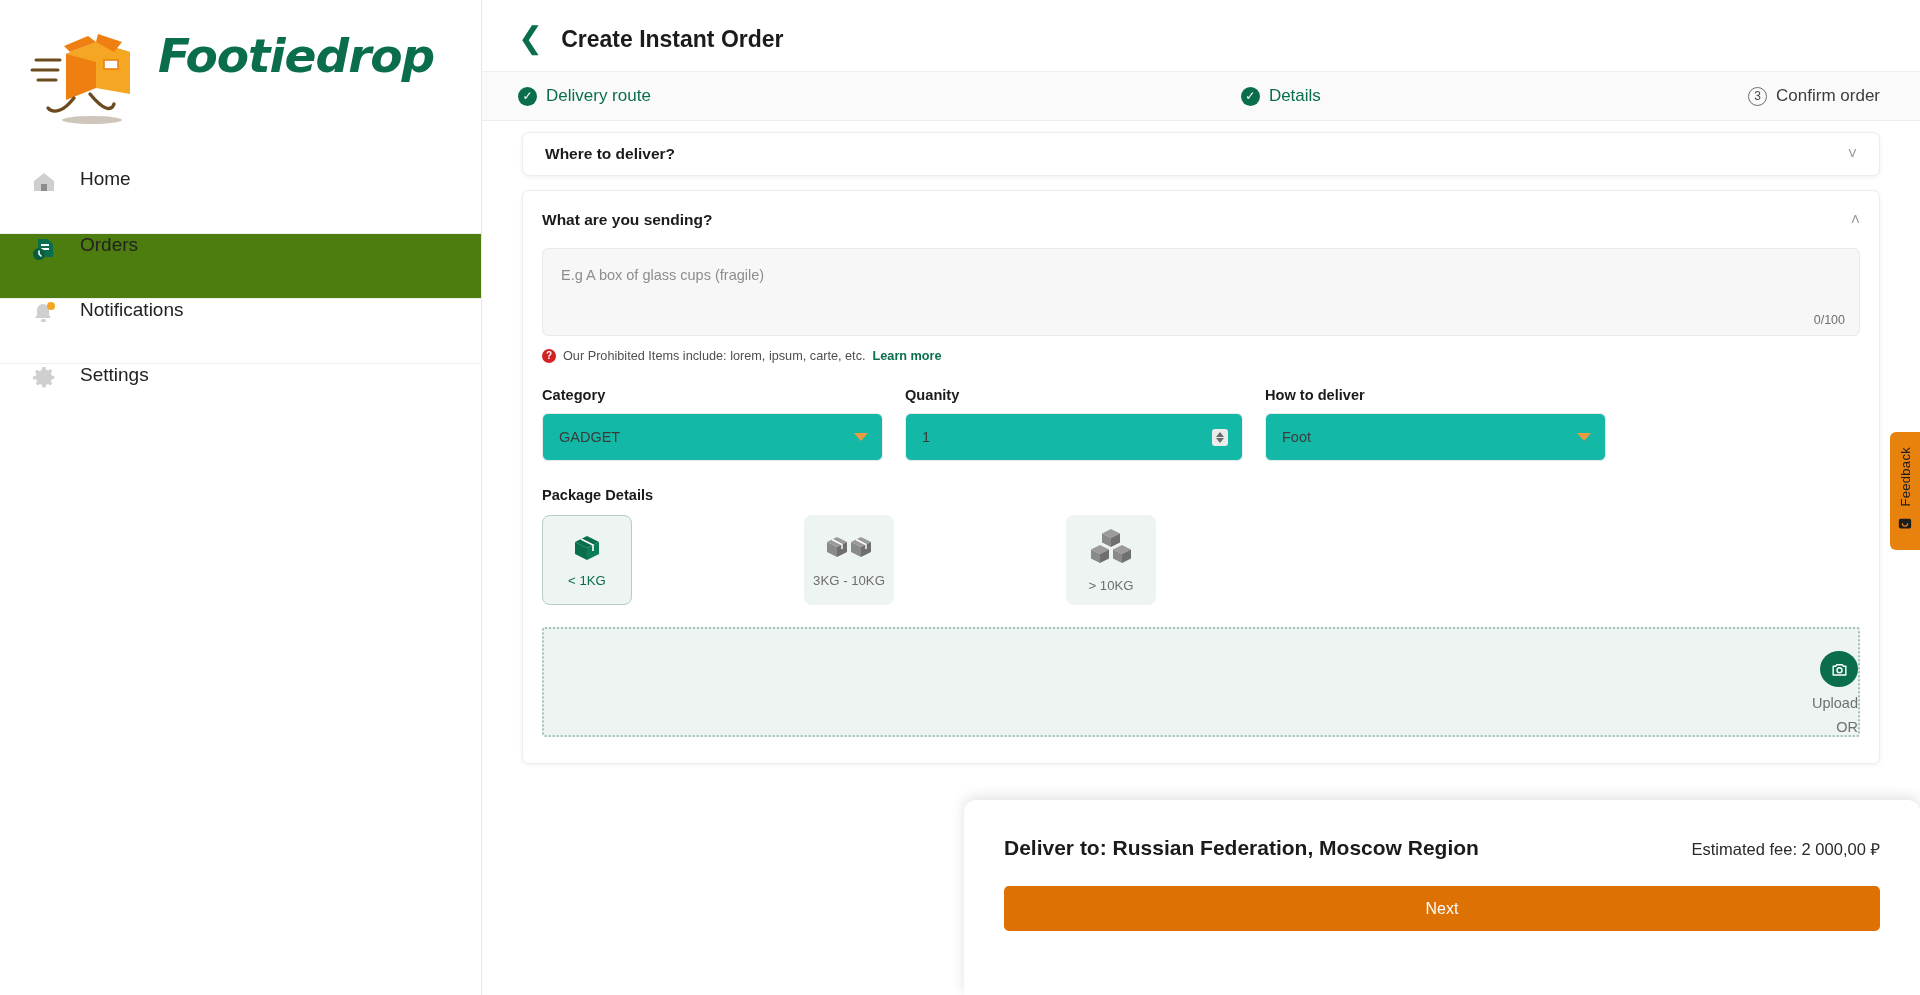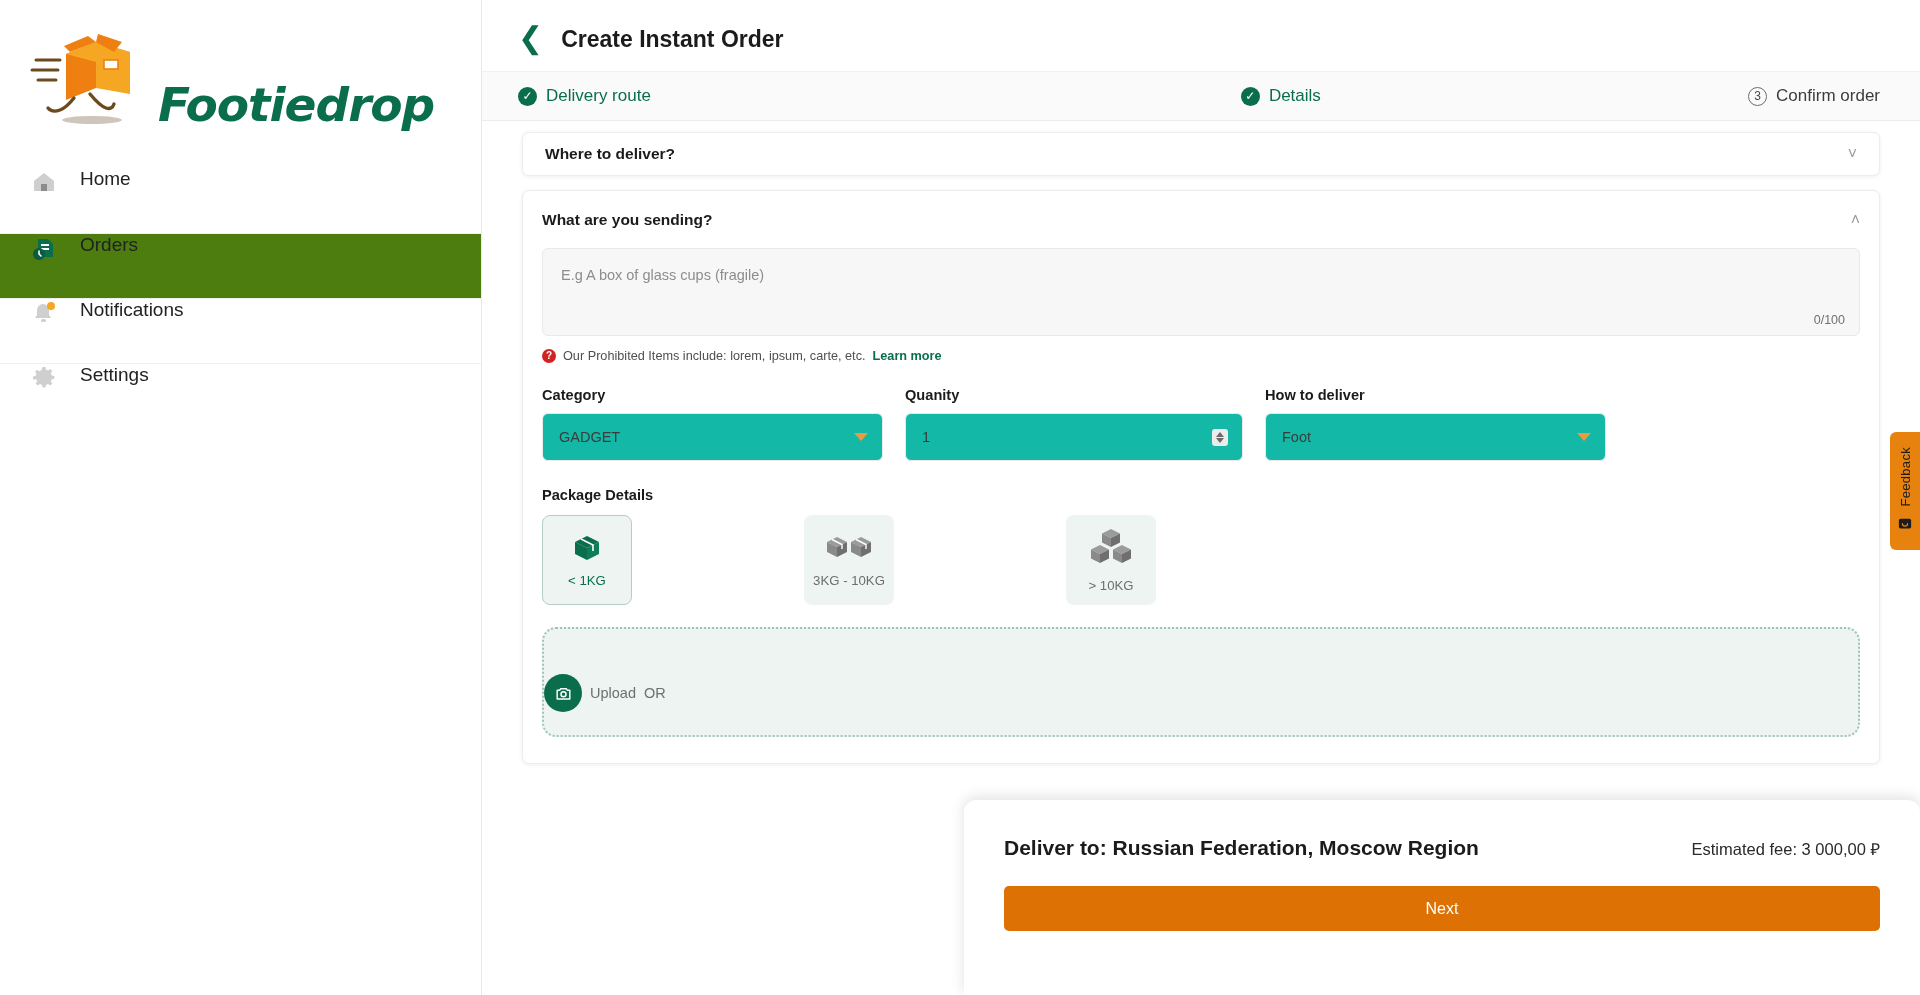--- a/index.html
+++ b/index.html
@@ -10,21 +10,21 @@
     overflow: hidden;
   }
   .app { display: flex; width: 1920px; height: 995px; position: relative; }
 
   
   .sidebar {
     width: 482px; height: 995px; background: #ffffff;
     border-right: 1px solid #e8e8e8; flex: 0 0 482px;
     display: flex; flex-direction: column;
   }
-  .logo-wrap { padding: 28px 0 36px 30px; display: flex; align-items: flex-end; gap: 10px; }
+  .logo-wrap { padding: 28px 0 36px 30px; display: flex; align-items: flex-start; gap: 10px; }
   .logo-mark { width: 118px; height: 104px; flex: 0 0 118px; }
   .logo-text {
     font-family: "DejaVu Sans", sans-serif;
     font-style: italic; font-weight: 700; font-size: 47px;
     color: #0a6e4d; letter-spacing: -1px; white-space: nowrap;
   }
   .nav { display: flex; flex-direction: column; }
   .nav-item {
     display: flex; align-items: flex-start; gap: 22px;
     height: 65px; padding-left: 30px; cursor: pointer;
@@ -127,23 +127,23 @@
   .pkg-card {
     width: 90px; height: 90px; border-radius: 8px; background: #eef4f2;
     display: flex; flex-direction: column; align-items: center; justify-content: center;
     gap: 6px; cursor: pointer;
   }
   .pkg-card.selected { border: 1px solid #b6cdc5; background: #eef4f2; }
   .pkg-text { font-size: 13.2px; color: #6e6e6e; }
   .pkg-card.selected .pkg-text { color: #0a6e4d; }
 
   .upload-box {
-    margin-top: 22px; border: 2px dotted #9fc4b7; border-radius: 14px;
-    background: #eef4f2; height: 110px; display: flex; flex-direction: row;
-    align-items: center; justify-content: flex-start; padding-top: 22px; gap: 8px;
+    margin-top: 22px; border: 2px dotted #9fc4b7; border-radius: 3px;
+    background: #eef4f2; height: 110px; display: flex; flex-direction: column;
+    align-items: flex-end; justify-content: flex-start; padding-top: 22px; gap: 8px;
     cursor: pointer; overflow: hidden;
   }
   .cam-circle { width: 38px; height: 38px; border-radius: 50%; background: #0a6e4d;
                 display: flex; align-items: center; justify-content: center; }
   .upload-text { font-size: 14.5px; color: #6f6f6f; }
   .or-text { font-size: 14.5px; color: #6f6f6f; }
 
   
   .bottom-bar {
     position: absolute; left: 482px; right: 0; bottom: 0; height: 195px;
@@ -394,21 +394,21 @@
           </span>
           <span class="upload-text">Upload</span>
           <span class="or-text">OR</span>
         </div>
       </div>
     </div>
 
     <div class="bottom-bar">
       <div class="bb-row">
         <span class="deliver-to">Deliver to: Russian Federation, Moscow Region</span>
-        <span class="est-fee">Estimated fee: 3 000,00 ₽</span>
+        <span class="est-fee">Estimated fee: 2 000,00 ₽</span>
       </div>
       <button class="next-btn">Next</button>
     </div>
   </section>
 
   <div class="feedback-tab">
     <span class="feedback-text">Feedback</span>
     <span>
       <svg viewBox="0 0 16 16" width="14" height="14">
         <rect x="1" y="2" width="14" height="11" rx="2" fill="#1d1d1d"></rect>

